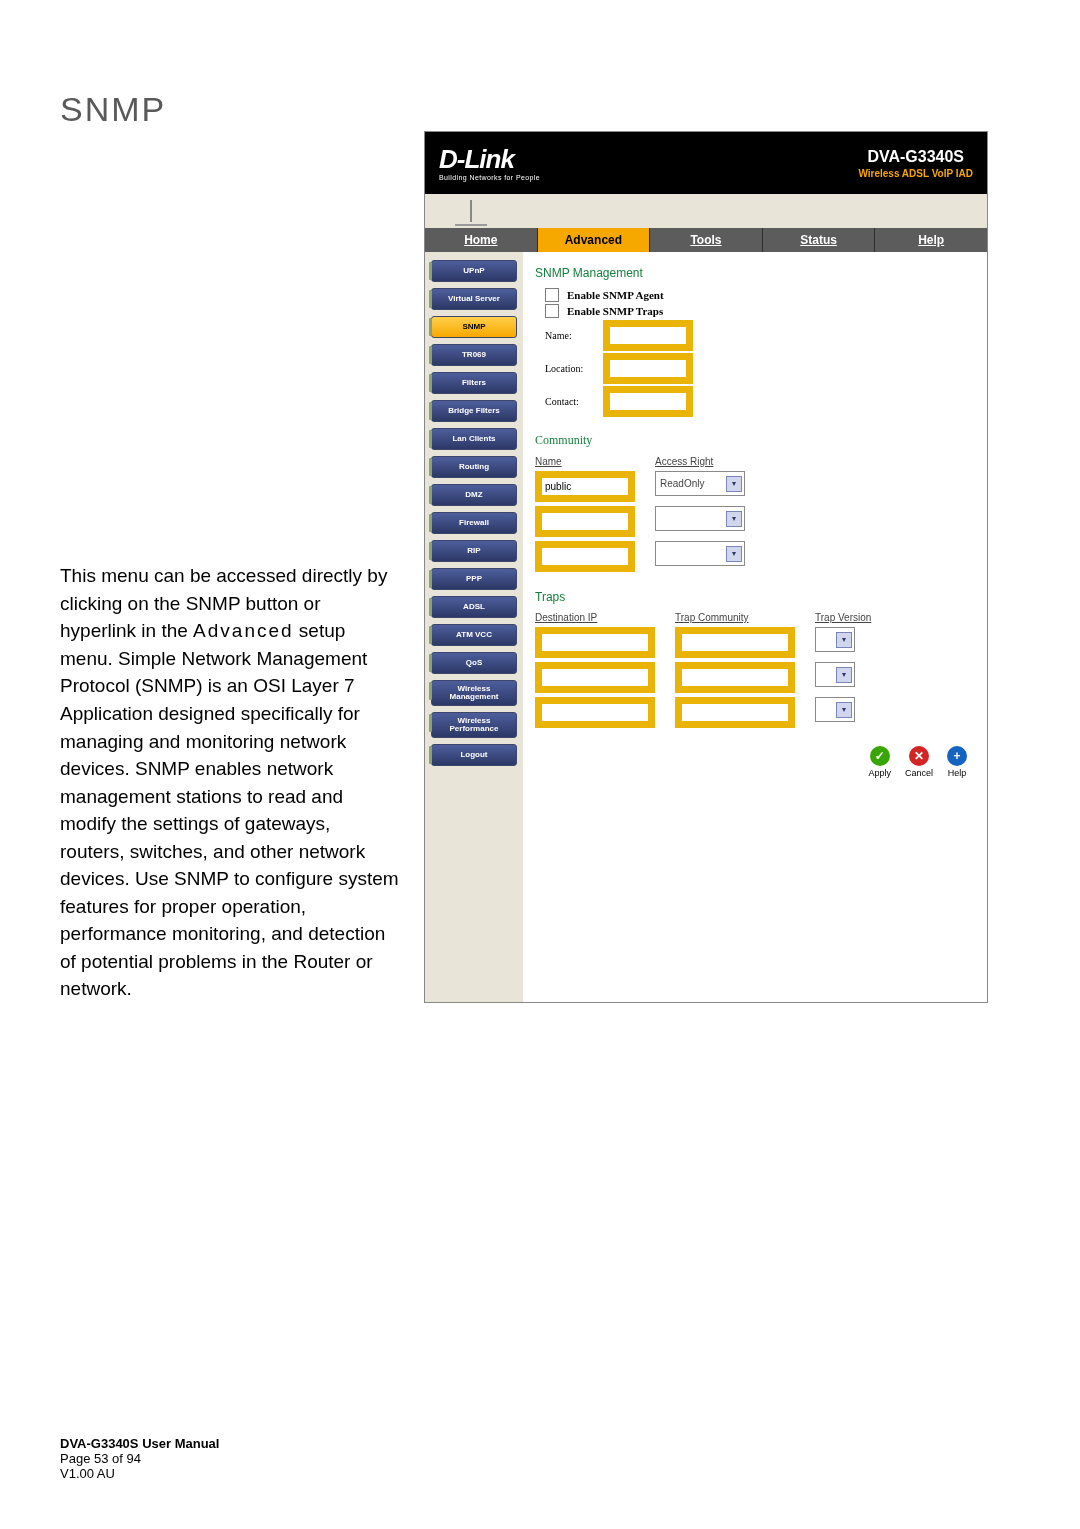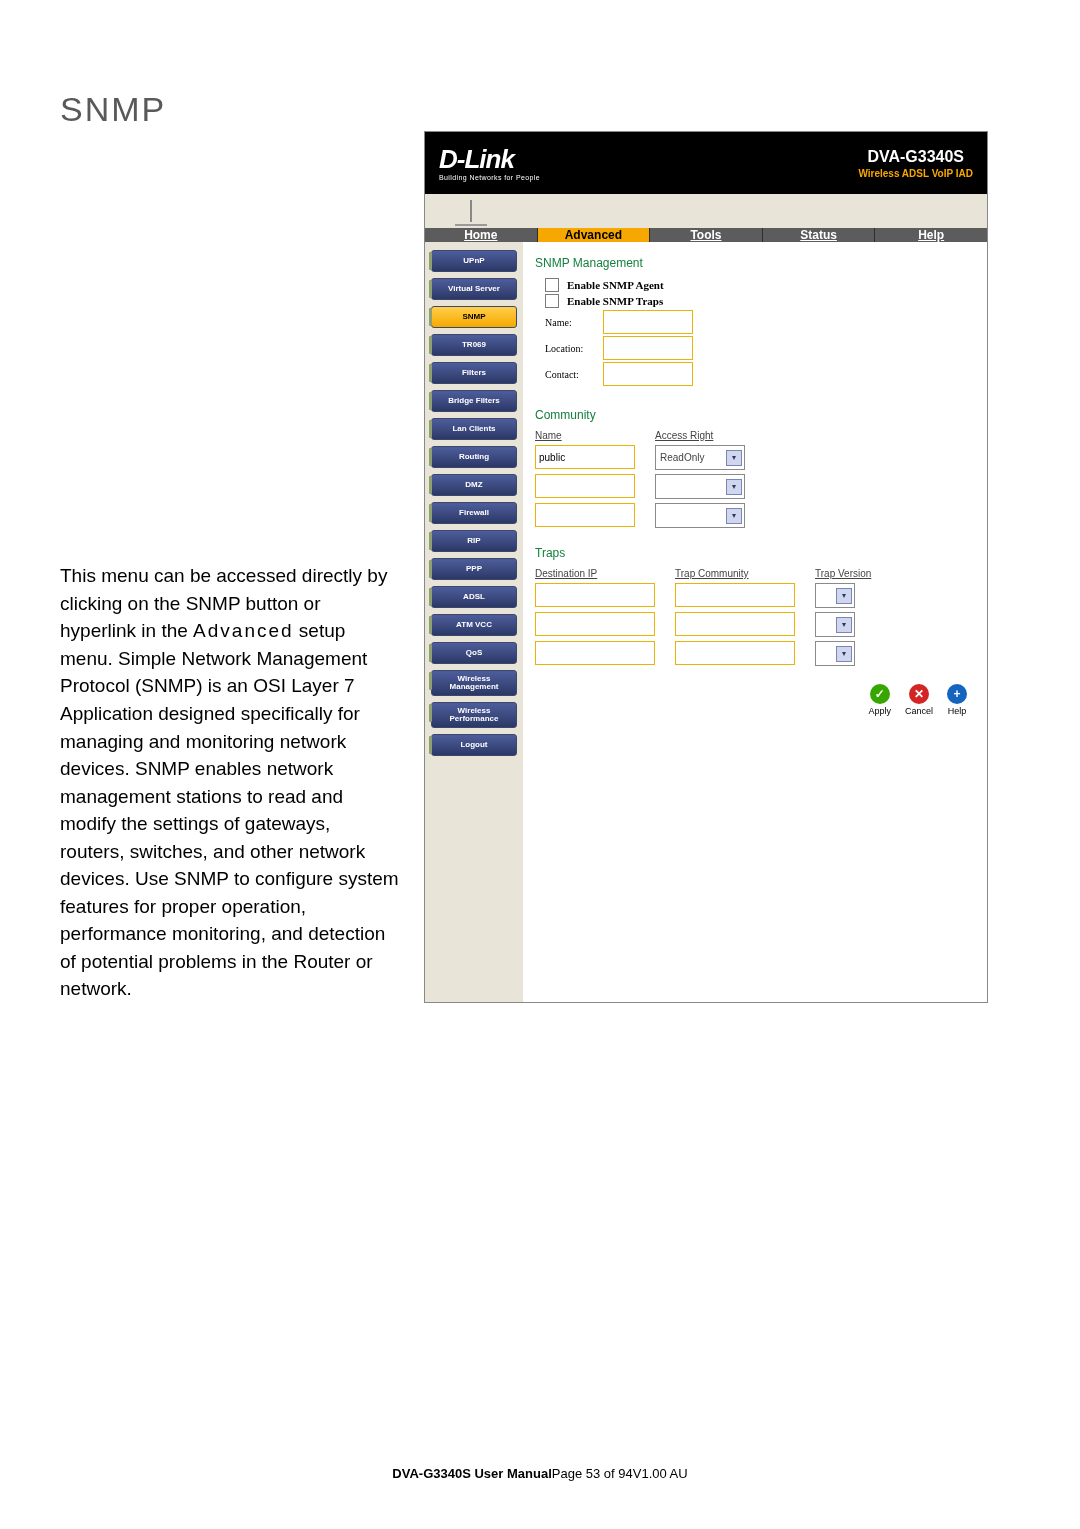--- a/index.html
+++ b/index.html
@@ -117,21 +117,21 @@
   }
   .antenna::before {
     content: "";
     position: absolute;
     left: 15px; bottom: 2px;
     width: 2px; height: 22px;
     background: #888;
   }
   .tabs {
     display: flex;
-    height: 14px;
+    height: 24px;
     background: #5c5c5c;
   }
   .tab {
     flex: 1;
     display: flex;
     align-items: center;
     justify-content: center;
     font-size: 12px;
     font-weight: 700;
     color: #fff;
@@ -205,21 +205,21 @@
     display: flex; align-items: center; gap: 8px;
     margin: 2px 0 2px 10px;
   }
   .cb {
     width: 12px; height: 12px; border: 1px solid #7a7a7a; background: #fff;
   }
   .cb-label { font-size: 11px; color: #000; font-family: "Times New Roman", serif; font-weight: 700;}
   .kv { display: flex; align-items: center; gap: 6px; margin: 2px 0 2px 10px; }
   .kv .k { width: 52px; font-size: 10px; color: #000; font-family: "Times New Roman", serif; }
   .tin {
-    height: 24px; border: 1px solid #eab308; background: #fff;
+    height: 31px; border: 7px solid #eab308; background: #fff;
     box-sizing: border-box; font-size: 10px; padding: 0 3px;
   }
   .w90 { width: 90px; }
   .w100 { width: 100px; }
   .w120 { width: 120px; }
   .hdr { font-size: 10px; color: #444; text-decoration: underline; }
   .commgrid {
     display: grid;
     grid-template-columns: 100px 90px;
     column-gap: 20px;
@@ -265,20 +265,21 @@
     font-family: Arial, sans-serif;
     color: #000;
     margin: 16px 0 0 0;
   }
   .footer {
     position: absolute;
     left: 60px; right: 60px; bottom: 48px;
     display: flex; justify-content: center;
     font-size: 13px;
     font-family: Arial, sans-serif;
+    flex-direction: column;
   }
   .footer .mid { font-weight: 400; }
   .footer .left { font-weight: 700; }
 </style>
 </head>
 <body>
 
 <div class="page">
   <div class="title">SNMP</div>
 
@@ -354,21 +355,21 @@
               </div>
               <div class="kv">
                 <div class="k">Location:</div>
                 <input class="tin w90" value="" style="">
               </div>
               <div class="kv">
                 <div class="k">Contact:</div>
                 <input class="tin w90" value="" style="">
               </div>
 
-              <div class="sect" style="margin-top:22px;">Community</div>
+              <div class="sect" style="margin-top:16px;font-family:Liberation Serif, serif;">Community</div>
               <div class="commgrid">
                 <div class="hdr">Name</div>
                 <div class="hdr">Access Right</div>
 
                 <input class="tin w100" value="public" style="">
                 <div class="sel">
                     <span>ReadOnly</span>
                     <span class="arrow">▾</span>
                   </div>
 

